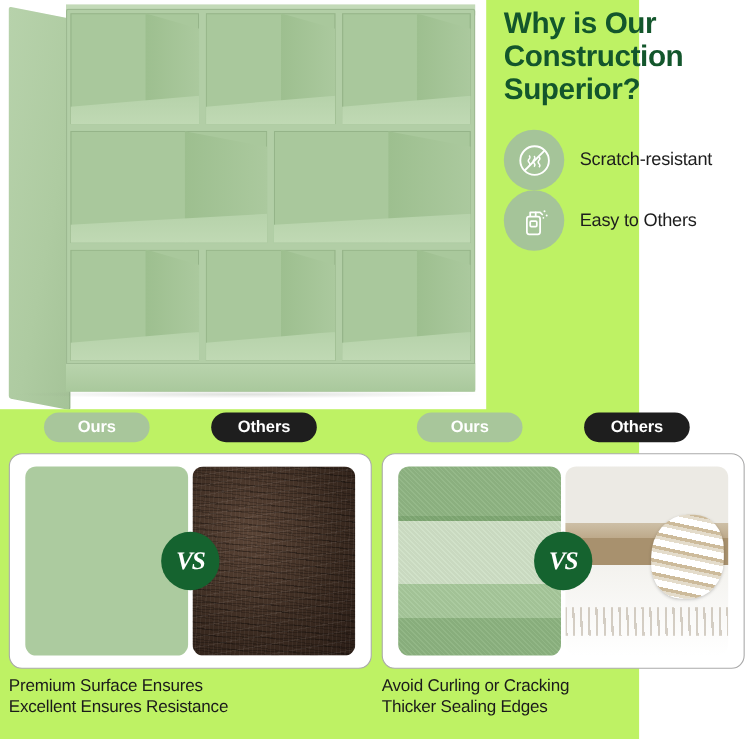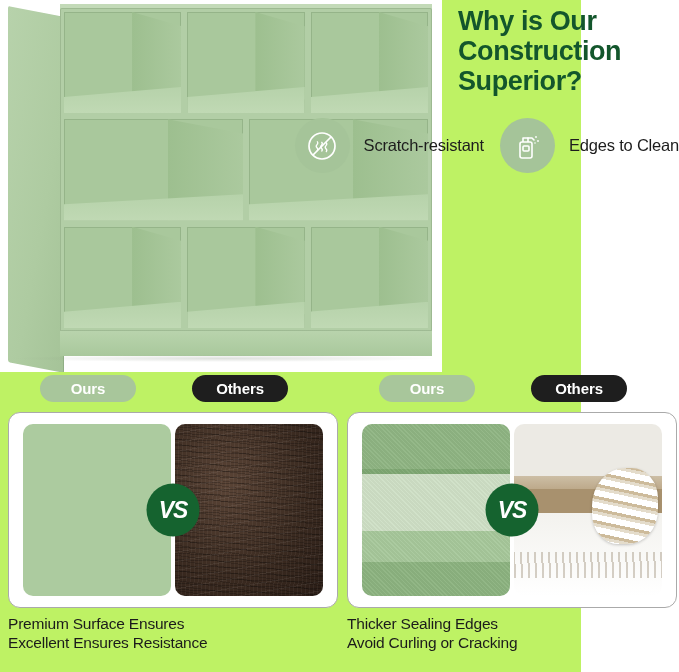--- a/index.html
+++ b/index.html
@@ -70,21 +70,21 @@
   }
 
   
   .copy { position: absolute; left: 458px; top: 0; width: 221px; height: 372px; }
   .headline {
     color: #13562c;
     font-size: 27px; line-height: 30px;
     font-weight: 700; letter-spacing: -0.4px;
     margin-top: 6px;
   }
-  .features { margin-top: 22px; display: flex; flex-direction: row; gap: 16px; justify-content: flex-end; }
+  .features { margin-top: 22px; display: flex; flex-direction: column; gap: 0; justify-content: flex-end; }
   .feature { display: flex; align-items: center; gap: 14px; }
   .f-icon {
     width: 55px; height: 55px; flex: 0 0 55px; border-radius: 50%;
     background: #a5c499;
     display: flex; align-items: center; justify-content: center;
   }
   .f-label { font-size: 16.5px; color: #1d1d1d; letter-spacing: -0.2px; white-space: nowrap; }
 
   
   .compare { position: absolute; left: 0; top: 372px; width: 679px; height: 300px; }
@@ -103,20 +103,21 @@
   .badge.ours  { left: 32px;  background: #a8c69b; }
   .badge.others{ left: 184px; background: #1e1e1e; }
 
   .cmp-card {
     position: relative; margin-top: 4px;
     width: 330px; height: 196px;
     border: 1px solid #aaaaaa; border-radius: 12px;
     background: #fff;
     display: flex; align-items: center; justify-content: center;
     gap: 4px;
+    font-family: Liberation Serif, serif;
   }
   .cmp-half {
     width: 148px; height: 172px; border-radius: 10px; overflow: hidden;
     position: relative;
   }
   
   .sw-smooth { background: #accb9f; }
   .sw-brown {
     background:
       repeating-linear-gradient(92deg, rgba(255,255,255,.045) 0 1px, rgba(0,0,0,0) 1px 4px),
@@ -234,21 +235,21 @@
             <svg width="34" height="34" viewBox="0 0 34 34" fill="none" stroke="#ffffff" stroke-width="1.6">
               <path d="M12 13 h8 a2 2 0 0 1 2 2 v12 a2 2 0 0 1-2 2 h-8 a2 2 0 0 1-2-2 v-12 a2 2 0 0 1 2-2Z" stroke-linejoin="round"></path>
               <path d="M13 13 v-4 h5 v4" stroke-linejoin="round"></path>
               <path d="M18 9 h4 l2 2" stroke-linecap="round" stroke-linejoin="round"></path>
               <rect x="13" y="17" width="6" height="5" rx="1"></rect>
               <circle cx="26" cy="8" r="0.9" fill="#ffffff" stroke="none"></circle>
               <circle cx="28" cy="12" r="0.9" fill="#ffffff" stroke="none"></circle>
               <circle cx="25" cy="14" r="0.8" fill="#ffffff" stroke="none"></circle>
             </svg>
           </span>
-          <span class="f-label">Edges to Clean</span>
+          <span class="f-label">Easy to Others</span>
         </div>
 
       </div>
     </div>
   </div>
 
   <div class="compare">
 
     <div class="cmp-col left">
       <div class="badges">
@@ -270,19 +271,19 @@
       <div class="badges">
         <span class="badge ours">Ours</span>
         <span class="badge others">Others</span>
       </div>
       <div class="cmp-card">
         <div class="cmp-half sw-edge"></div>
         <div class="cmp-half sw-peel"></div>
         <div class="vs">VS</div>
       </div>
       <div class="caption">
+        <div>Avoid Curling or Cracking</div>
         <div>Thicker Sealing Edges</div>
-        <div>Avoid Curling or Cracking</div>
       </div>
     </div>
 
   </div>
 </div>
 
 </body></html>

